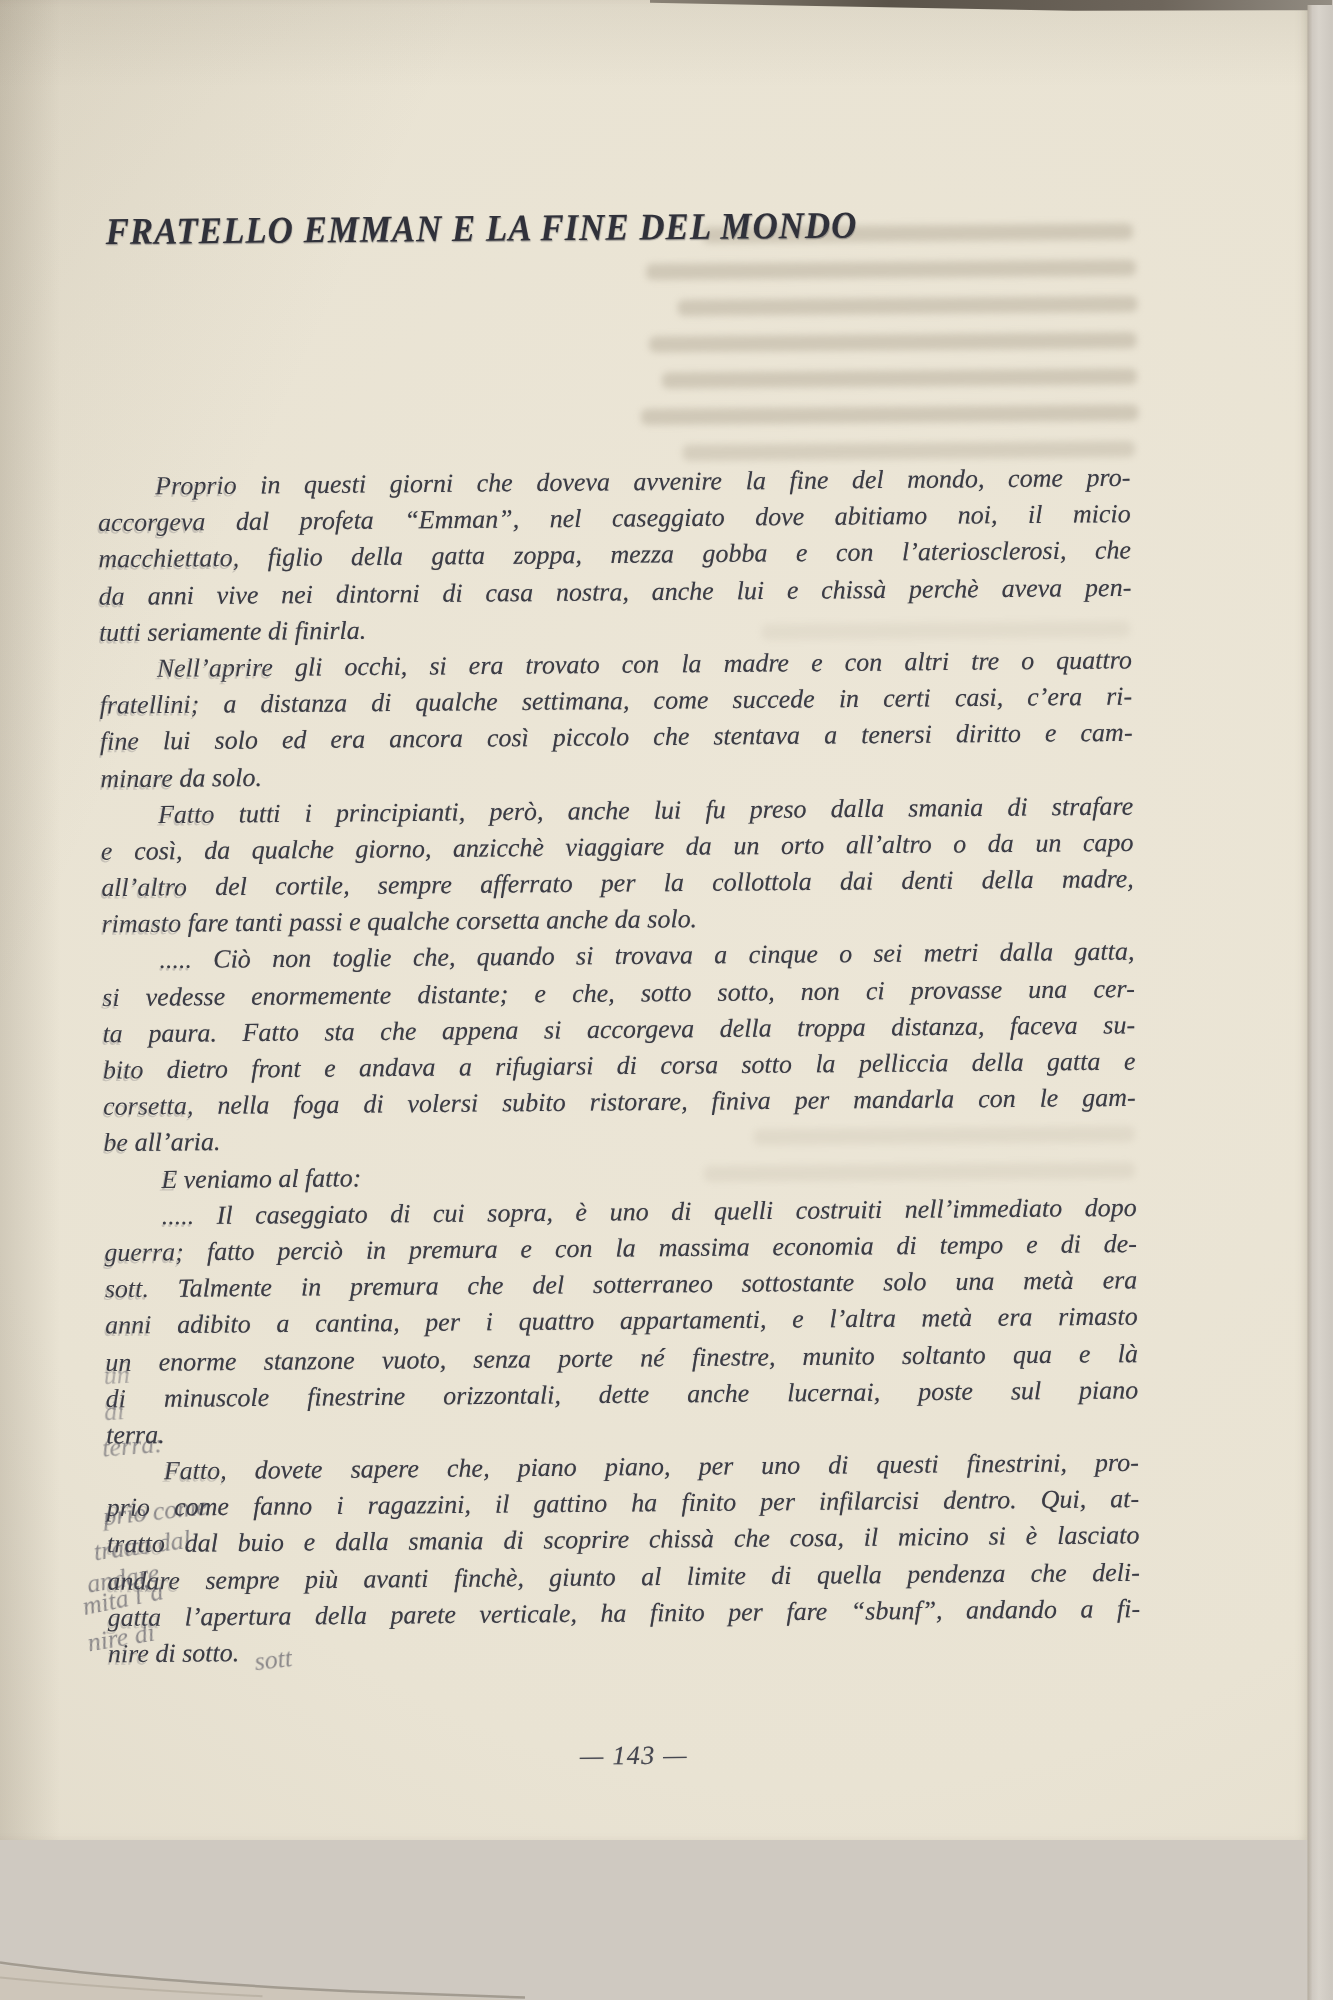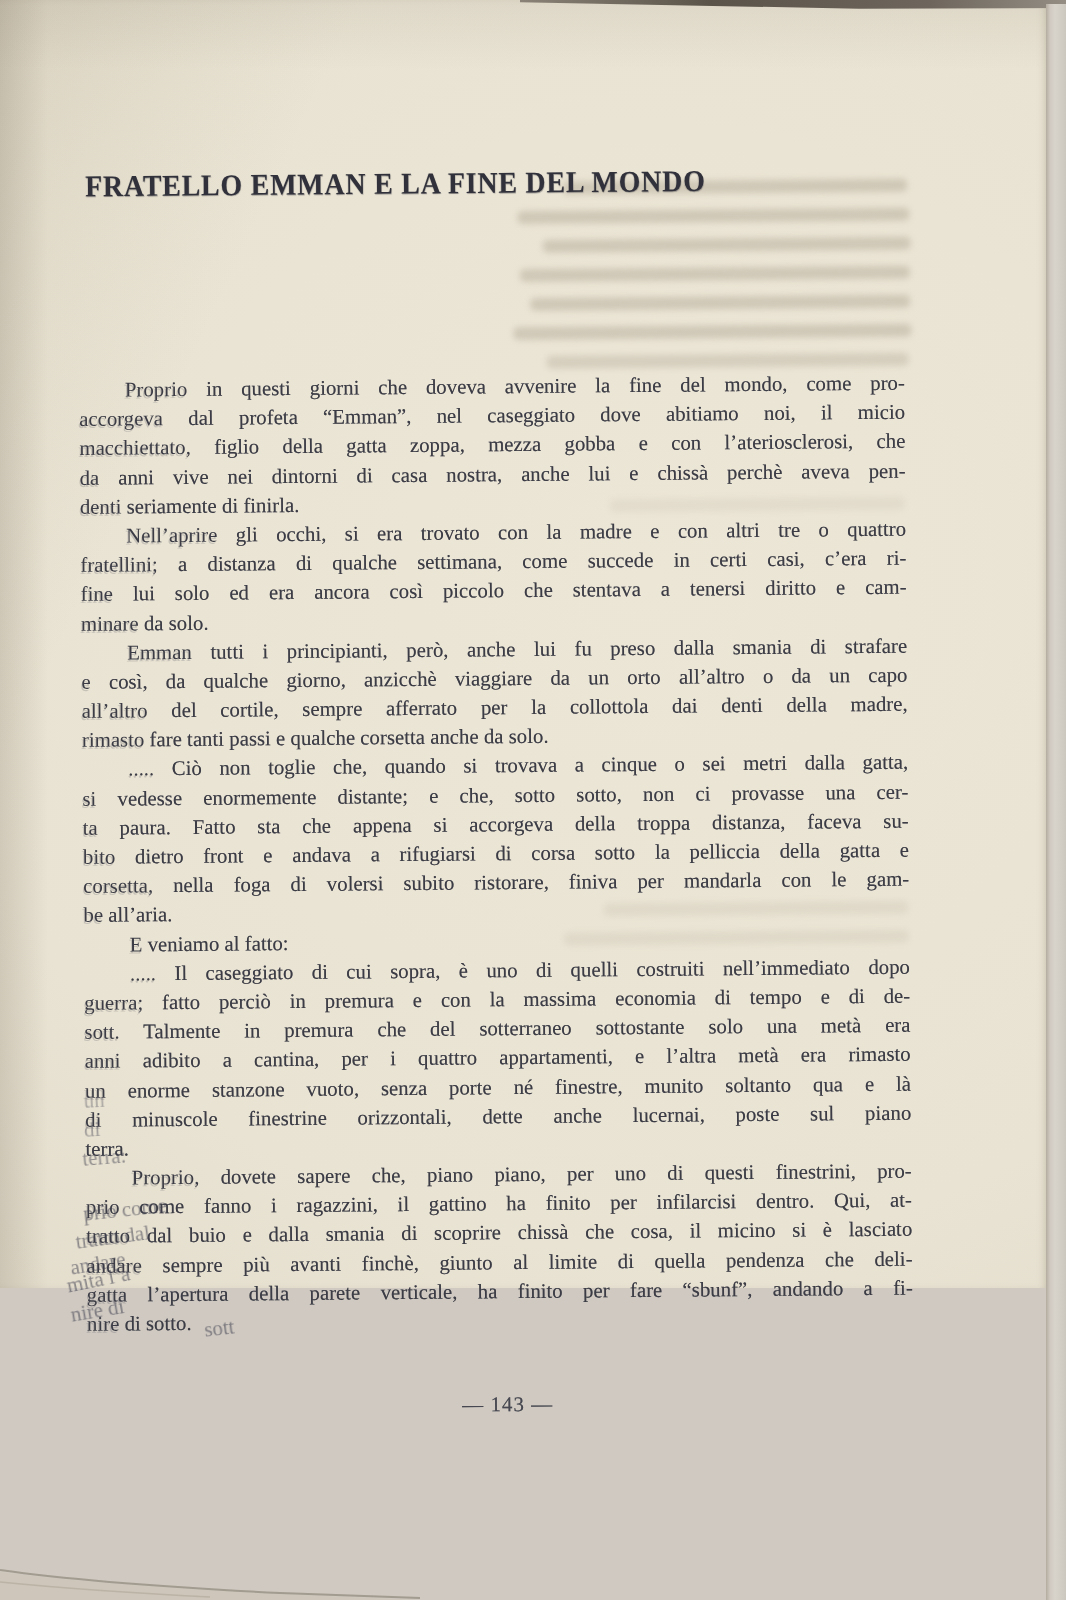--- a/index.html
+++ b/index.html
@@ -12,27 +12,28 @@
   html,body{width:1066px;height:1600px;}
   body{
     position:relative;
     background:var(--backdrop);
     overflow:hidden;
     font-family:"Liberation Serif","DejaVu Serif",serif;
   }
   .photo{position:absolute;inset:0;}
   
   .paper{
-    position:absolute;left:0;top:0;width:1048px;height:1288px;
+    position:absolute;left:0;top:0;width:1048px;height:1472px;
     background:
       linear-gradient(to bottom, rgba(120,110,92,0.10) 0px, rgba(120,110,92,0) 70px),
       linear-gradient(to right, rgba(110,98,80,0.20) 0px, rgba(110,98,80,0) 48px),
       linear-gradient(115deg, rgba(150,138,115,0.16) 0%, rgba(150,138,115,0) 22%),
       radial-gradient(125% 95% at 62% 45%, #ece6d7 0%, #e9e3d3 55%, #ded7c6 100%);
     box-shadow: inset -7px 0 9px -5px rgba(130,120,100,0.38);
+    font-style: italic;
   }
   
   .content{
     position:absolute;inset:0;
     transform:rotate(-0.5deg);
     transform-origin:50% 40%;
   }
   
   .title{
     position:absolute;left:88px;top:166px;
@@ -123,44 +124,44 @@
         <div class="st st9"></div>
       </div>
 
       <h1 class="title">FRATELLO EMMAN E LA FINE DEL MONDO</h1>
 
       <div class="body">
           <div class="line first"><span class="fw">Proprio</span> in questi giorni che doveva avvenire la fine del mondo, come pro-</div>
           <div class="line"><span class="fw">accorgeva</span> dal profeta “Emman”, nel caseggiato dove abitiamo noi, il micio</div>
           <div class="line"><span class="fw">macchiettato,</span> figlio della gatta zoppa, mezza gobba e con l’ateriosclerosi, che</div>
           <div class="line"><span class="fw">da</span> anni vive nei dintorni di casa nostra, anche lui e chissà perchè aveva pen-</div>
-          <div class="line last"><span class="fw">denti</span> seriamente di finirla.</div>
+          <div class="line last"><span class="fw">tutti</span> seriamente di finirla.</div>
           <div class="line first"><span class="fw">Nell’aprire</span> gli occhi, si era trovato con la madre e con altri tre o quattro</div>
           <div class="line"><span class="fw">fratellini;</span> a distanza di qualche settimana, come succede in certi casi, c’era ri-</div>
           <div class="line"><span class="fw">fine</span> lui solo ed era ancora così piccolo che stentava a tenersi diritto e cam-</div>
           <div class="line last"><span class="fw">minare</span> da solo.</div>
-          <div class="line first"><span class="fw">Emman</span> tutti i principianti, però, anche lui fu preso dalla smania di strafare</div>
+          <div class="line first"><span class="fw">Fatto</span> tutti i principianti, però, anche lui fu preso dalla smania di strafare</div>
           <div class="line"><span class="fw">e</span> così, da qualche giorno, anzicchè viaggiare da un orto all’altro o da un capo</div>
           <div class="line"><span class="fw">all’altro</span> del cortile, sempre afferrato per la collottola dai denti della madre,</div>
           <div class="line last"><span class="fw">rimasto</span> fare tanti passi e qualche corsetta anche da solo.</div>
           <div class="line first"><span class="fw">.....</span> Ciò non toglie che, quando si trovava a cinque o sei metri dalla gatta,</div>
           <div class="line"><span class="fw">si</span> vedesse enormemente distante; e che, sotto sotto, non ci provasse una cer-</div>
           <div class="line"><span class="fw">ta</span> paura. Fatto sta che appena si accorgeva della troppa distanza, faceva su-</div>
           <div class="line"><span class="fw">bito</span> dietro front e andava a rifugiarsi di corsa sotto la pelliccia della gatta e</div>
           <div class="line"><span class="fw">corsetta,</span> nella foga di volersi subito ristorare, finiva per mandarla con le gam-</div>
           <div class="line last"><span class="fw">be</span> all’aria.</div>
           <div class="line first last"><span class="fw">E</span> veniamo al fatto:</div>
           <div class="line first"><span class="fw">.....</span> Il caseggiato di cui sopra, è uno di quelli costruiti nell’immediato dopo</div>
           <div class="line"><span class="fw">guerra;</span> fatto perciò in premura e con la massima economia di tempo e di de-</div>
           <div class="line"><span class="fw">sott.</span> Talmente in premura che del sotterraneo sottostante solo una metà era</div>
           <div class="line"><span class="fw">anni</span> adibito a cantina, per i quattro appartamenti, e l’altra metà era rimasto</div>
           <div class="line"><span class="fw">un</span> enorme stanzone vuoto, senza porte né finestre, munito soltanto qua e là</div>
           <div class="line"><span class="fw">di</span> minuscole finestrine orizzontali, dette anche lucernai, poste sul piano</div>
           <div class="line last">terra.</div>
-          <div class="line first"><span class="fw">Proprio,</span> dovete sapere che, piano piano, per uno di questi finestrini, pro-</div>
+          <div class="line first"><span class="fw">Fatto,</span> dovete sapere che, piano piano, per uno di questi finestrini, pro-</div>
           <div class="line"><span class="fw">prio</span> come fanno i ragazzini, il gattino ha finito per infilarcisi dentro. Qui, at-</div>
           <div class="line"><span class="fw">tratto</span> dal buio e dalla smania di scoprire chissà che cosa, il micino si è lasciato</div>
           <div class="line"><span class="fw">andare</span> sempre più avanti finchè, giunto al limite di quella pendenza che deli-</div>
           <div class="line"><span class="fw">gatta</span> l’apertura della parete verticale, ha finito per fare “sbunf”, andando a fi-</div>
           <div class="line last"><span class="fw">nire</span> di sotto.</div>
         </div>
 
       <div class="pageno">— 143 —</div>
     <span class="ghost g0">prio come</span>
         <span class="ghost g1">tratto dal</span>

